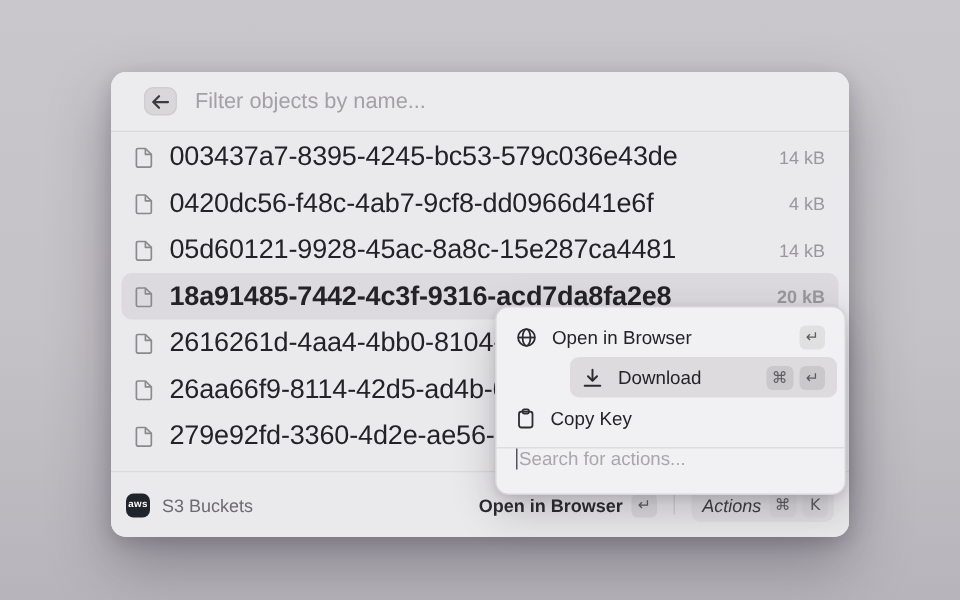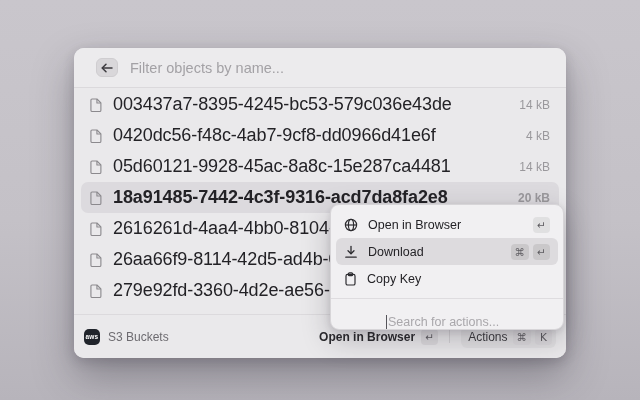--- a/index.html
+++ b/index.html
@@ -60,41 +60,41 @@
     min-width:17px; height:16px; padding:0 4px; border-radius:4px;
     background:#dcdadd; color:#5d5b60; font-size:10.5px;
     display:inline-flex; align-items:center; justify-content:center;
     font-family:"DejaVu Sans", sans-serif;
   }
   .status-divider { width:1px; height:13px; background:#d4d2d5; margin:0 3px; }
   .actions-button {
     display:flex; align-items:center; gap:5px; padding:3px 4px 3px 7px;
     border-radius:6px; background:rgba(0,0,0,.035); cursor:default;
   }
-  .actions-button .label { font-size:12px; color:#3c3b3f; }
+  .actions-button .label { font-size:12px; color:#3c3b3f;font-style:italic; }
   
   .action-menu {
     position:absolute; left:256px; top:156px; width:234px;
     background:#f1f0f2; border:1px solid #d7d5d8; border-radius:9px;
     box-shadow:0 10px 28px rgba(40,36,48,.25), 0 2px 6px rgba(40,36,48,.12);
     padding:6px 0 0 0; z-index:10;
   }
   .menu-items { padding:0 5px; }
   .menu-item {
     height:27px; border-radius:6px; display:flex; align-items:center;
     gap:10px; padding:0 8px; cursor:default;
   }
-  .menu-item.highlighted { background:#dddbde; }
+  .menu-item.highlighted { background:#dddbde;margin-left:44px; }
   .menu-item .menu-icon { flex:0 0 auto; display:flex; }
   .menu-item .menu-label { flex:1; font-size:12.5px; color:#242327; }
   .menu-item .keys { display:flex; gap:4px; }
   .menu-item .kbd { background:rgba(0,0,0,.065); }
   .menu-item.highlighted .kbd { background:rgba(0,0,0,.085); }
   .menu-divider { height:1px; background:#dedcdf; margin:6px 0 0 0; }
-  .menu-search { height:30px; display:flex; align-items:flex-end; padding:0 13px; gap:1px;margin-left:42px; }
+  .menu-search { height:30px; display:flex; align-items:flex-start; padding:0 13px; gap:1px; }
   .caret { width:1px; height:14px; background:#55545a; }
   .menu-search-text { font-size:12.5px; color:#a9a7ab; }
   svg { display:block; }
 </style>
 </head>
 <body>
 
 <div class="window">
 
   <div class="search-bar">

